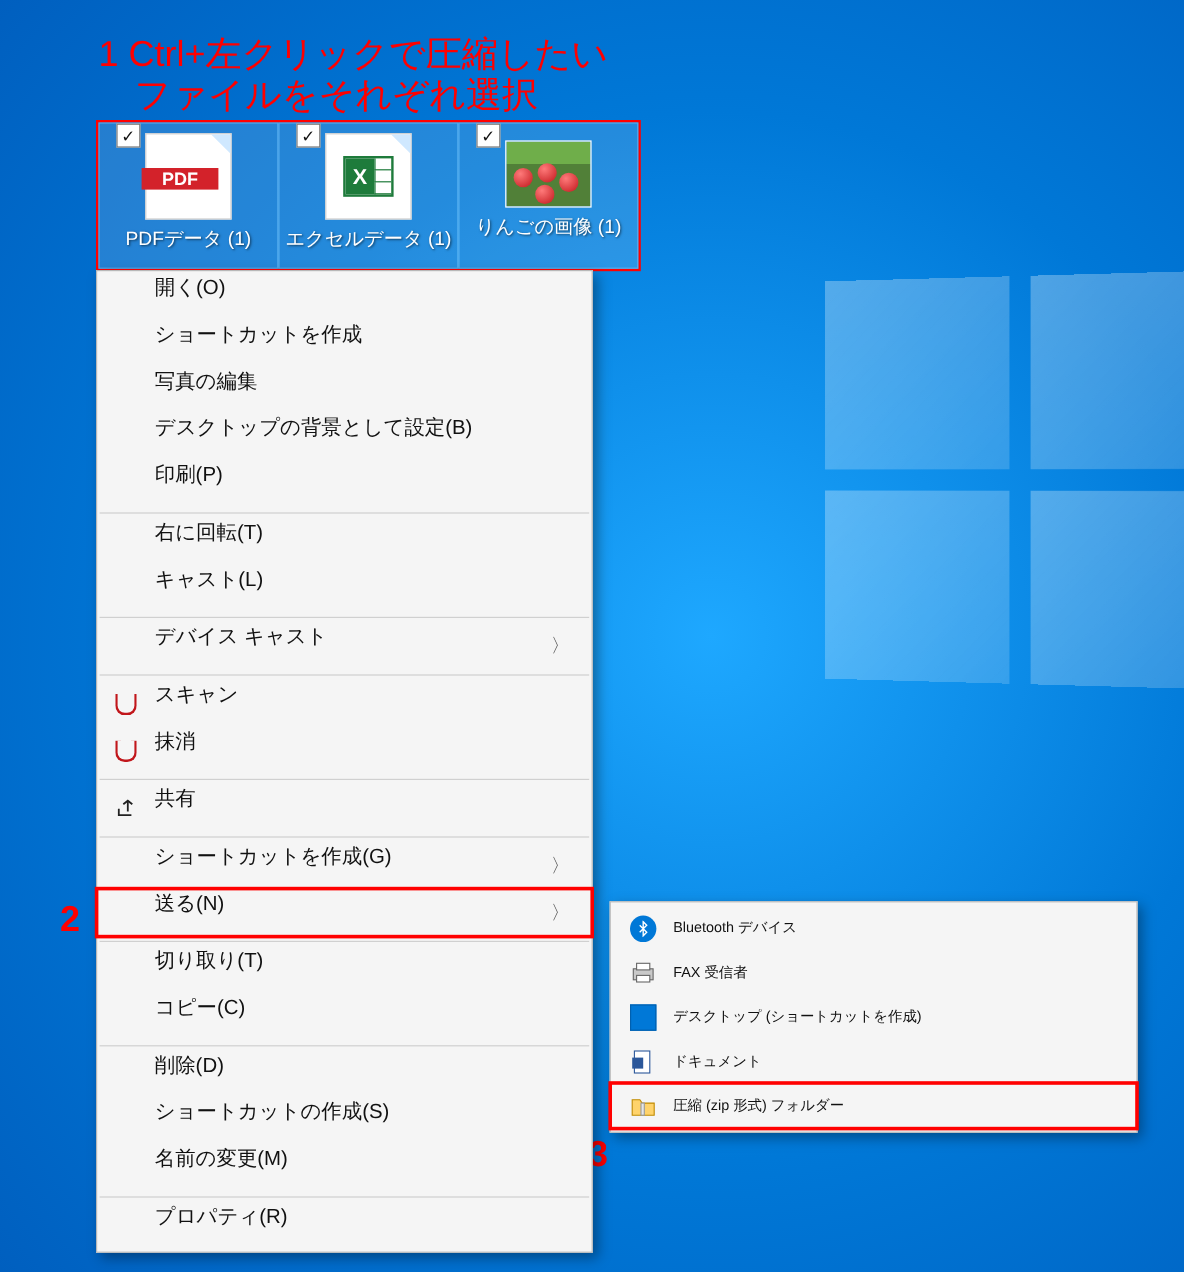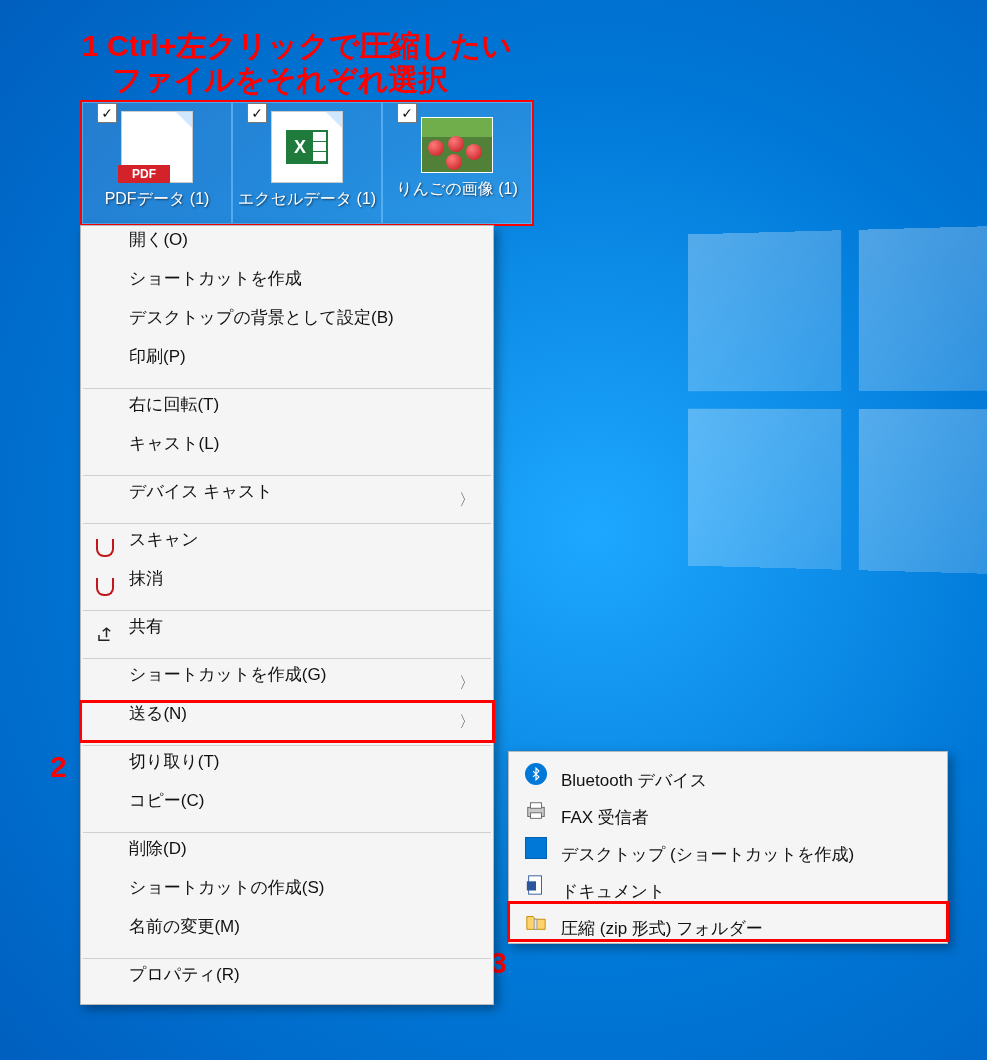--- a/index.html
+++ b/index.html
@@ -27,21 +27,21 @@
     opacity: 0.55;
   }
   .desktop-logo div {
     background: linear-gradient(135deg, rgba(255,255,255,0.55), rgba(255,255,255,0.3));
   }
 
   
   .anno-text {
     position: absolute;
     color: #ff0000;
-    font-weight: 700;
+    font-weight: 400;
     text-shadow: none;
     line-height: 1.2;
     white-space: nowrap;
   }
   .anno1a { top: 28px; left: 82px; font-size: 30px; }
   .anno1b { top: 62px; left: 112px; font-size: 30px; text-align: center; }
   .anno-num { font-size: 30px; font-weight: 700; color: #ff0000; position: absolute; }
   .anno-num.n2 { top: 750px; left: 50px; }
   .anno-num.n3 { top: 946px; left: 490px; }
 
@@ -90,30 +90,29 @@
     margin-top: 4px;
     display: flex;
     align-items: center;
     justify-content: center;
     flex-direction: column;
   }
   .pdf-band {
     position: absolute;
     top: 28px;
     left: -4px;
-    width: 52px;
+    width: 64px;
     height: 18px;
     background: #d3222a;
     color: #fff;
-    font-size: 12px;
+    font-size: 15px;
     font-weight: 700;
     display: flex;
     align-items: center;
     justify-content: center;
-    margin-top: 25px;
   }
   .pdf-corner {
     position: absolute;
     top: 0; right: 0;
     border-style: solid;
     border-width: 0 16px 16px 0;
     border-color: transparent #cfe8ff transparent transparent;
   }
   .xls-box {
     width: 42px; height: 34px;
@@ -220,23 +219,23 @@
     top: 751px;
     left: 508px;
     width: 440px;
     background: #f5f5f5;
     border: 1px solid #b8b8b8;
     box-shadow: 4px 4px 10px rgba(0,0,0,0.35);
     padding: 3px 0;
   }
   .sub-item {
     display: flex;
-    align-items: flex-end;
+    align-items: center;
     height: 37px;
-    font-size: 17px;
+    font-size: 12px;
     color: #111;
     padding: 0 14px 0 52px;
     position: relative;
   }
   .sub-icon {
     position: absolute;
     left: 16px;
     top: 50%;
     transform: translateY(-50%);
     width: 22px;
@@ -300,20 +299,23 @@
 </div>
 
 <div class="ctx-menu" id="ctx-menu">
     <div class="ctx-item">
       <span>開く(O)</span>
     </div>
     <div class="ctx-item">
       <span>ショートカットを作成</span>
     </div>
     <div class="ctx-item">
+      <span>写真の編集</span>
+    </div>
+    <div class="ctx-item">
       <span>デスクトップの背景として設定(B)</span>
     </div>
     <div class="ctx-item">
       <span>印刷(P)</span>
     </div>
     <div class="ctx-sep"></div>
     <div class="ctx-item">
       <span>右に回転(T)</span>
     </div>
     <div class="ctx-item">

